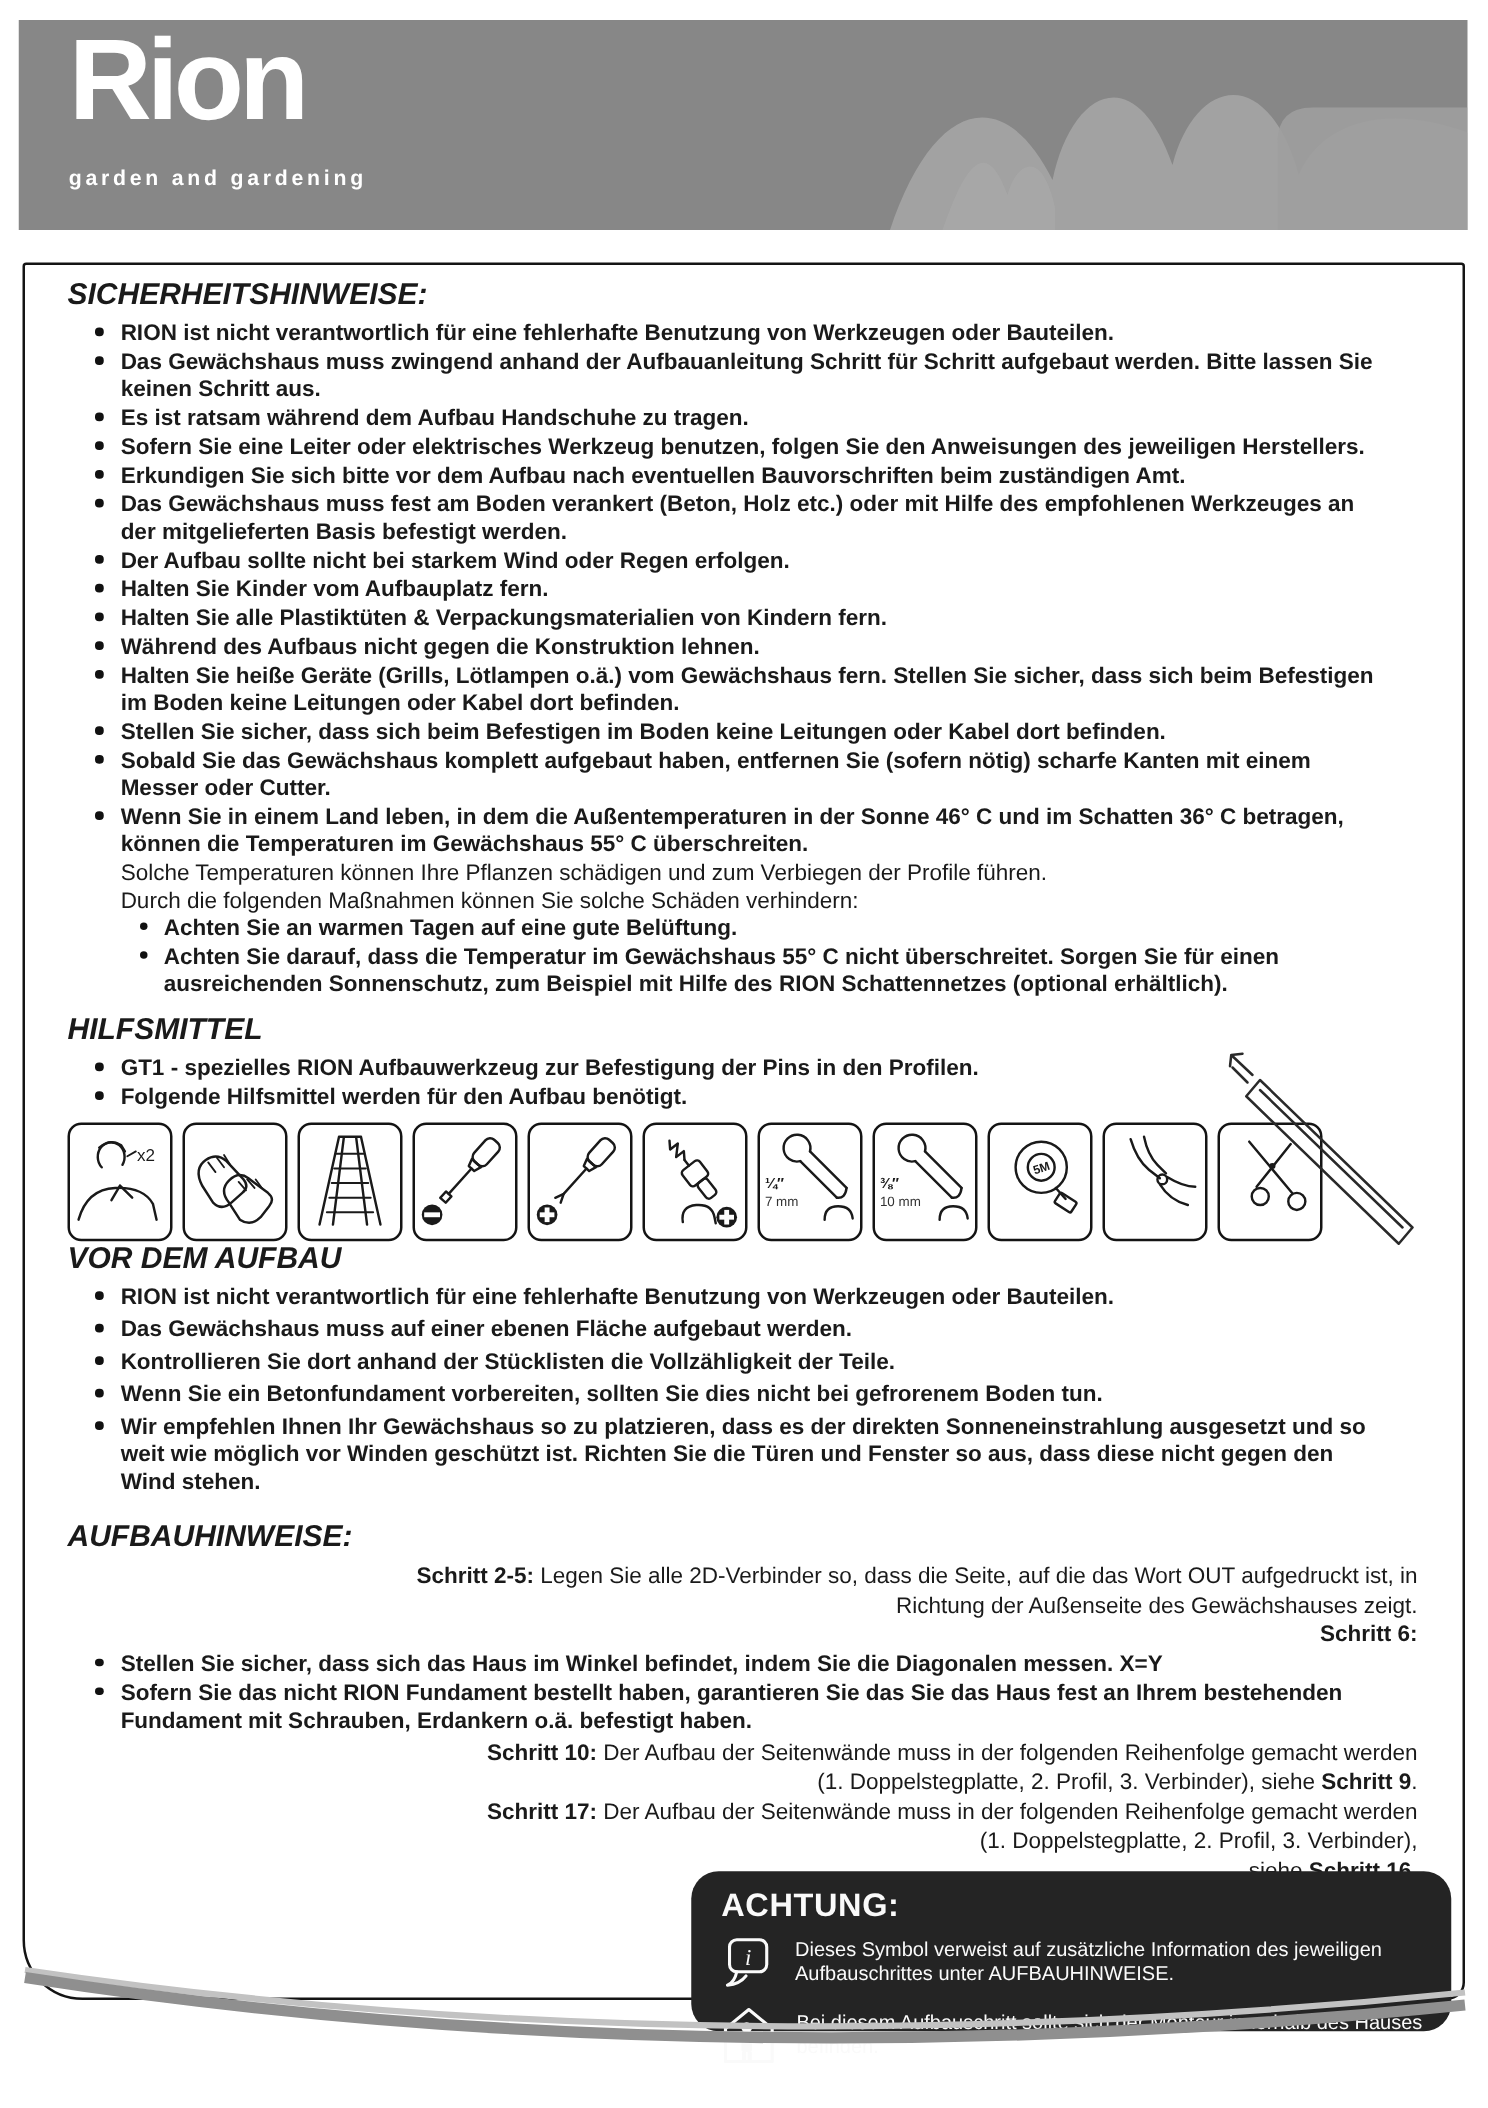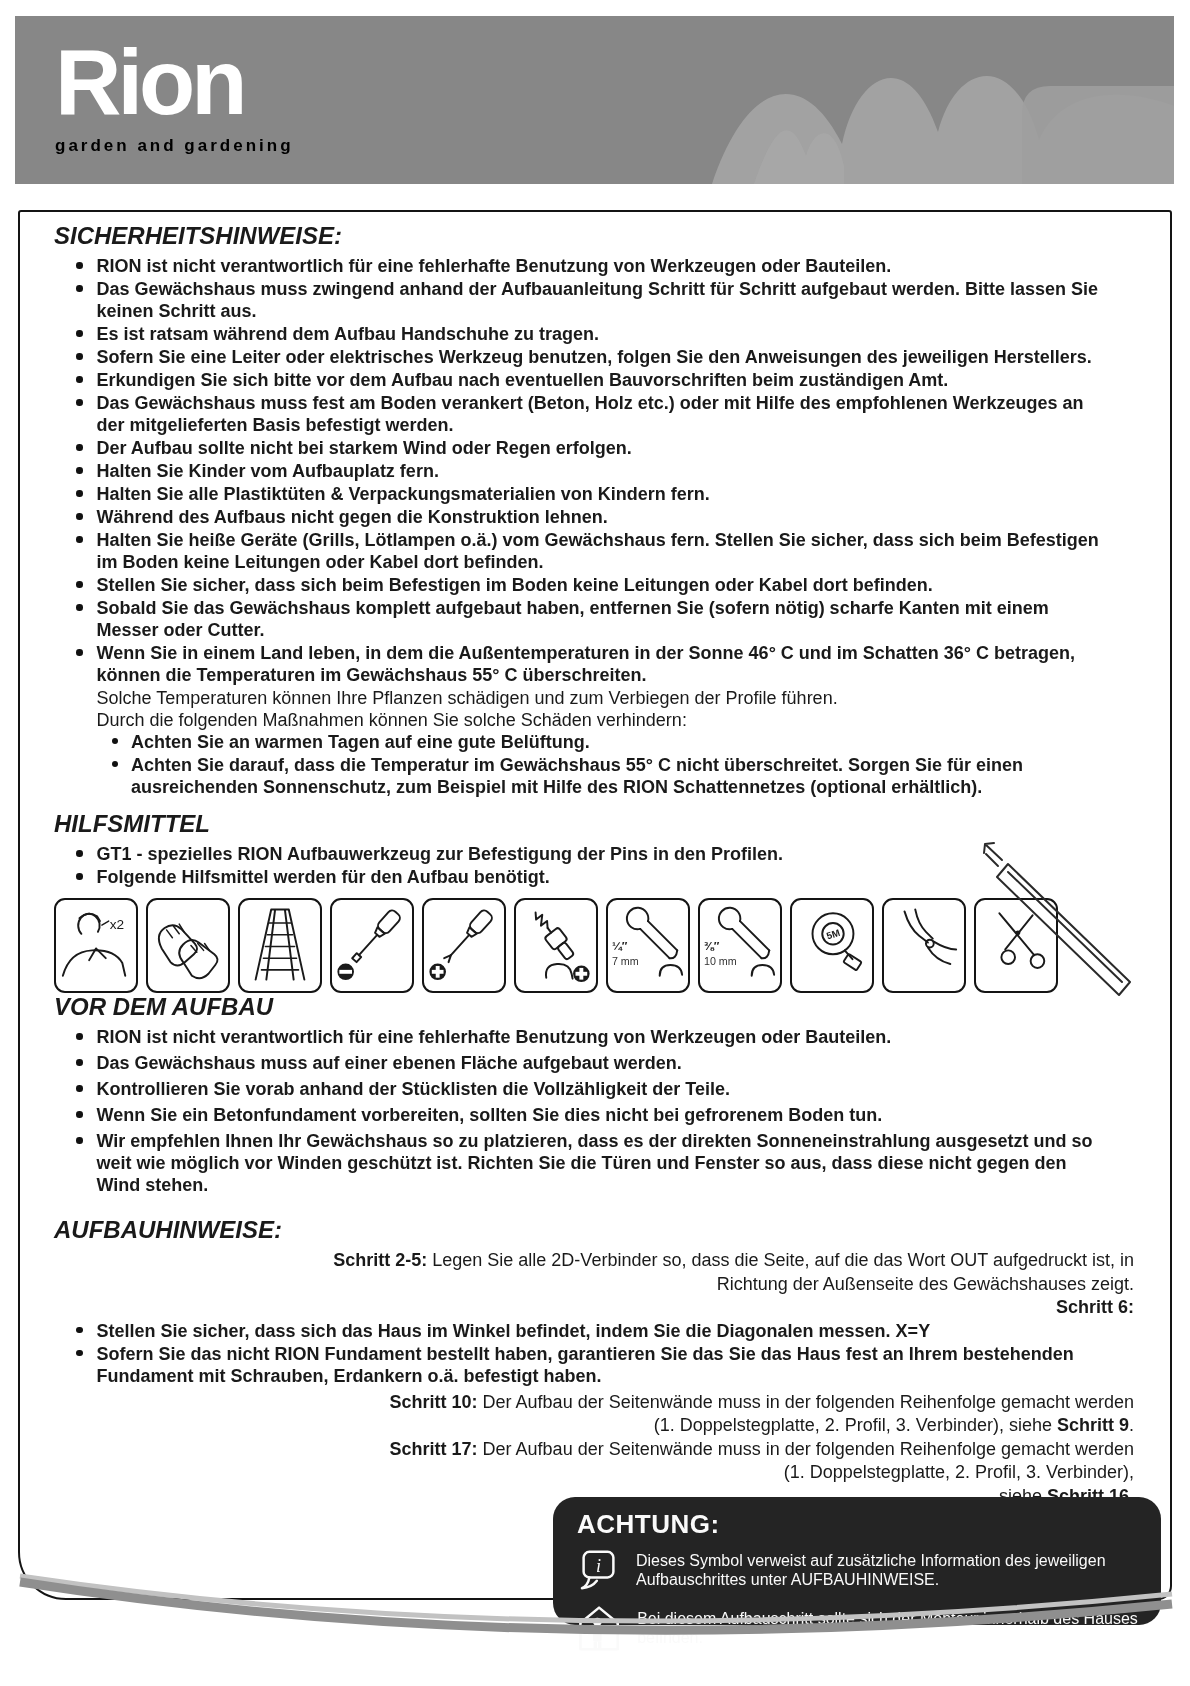--- a/index.html
+++ b/index.html
@@ -2,23 +2,23 @@
 <html><head>
 <meta charset="utf-8">
 <style>
   html,body{margin:0;padding:0;background:#fff;}
   .page{position:relative;width:1190px;height:1686px;background:#fff;overflow:hidden;
         font-family:"Liberation Sans",sans-serif;color:#1a1a1a;}
 
   
   .banner{position:absolute;left:15px;top:16px;right:16px;height:168px;background:#878787;overflow:hidden;}
   .banner-decor{position:absolute;right:0;top:0;height:168px;width:480px;}
-  .logo-block{position:absolute;left:40px;top:20px;}
+  .logo-block{position:absolute;left:40px;top:2px;}
   .logo-text{font-size:92px;line-height:92px;font-weight:bold;letter-spacing:-4px;color:#fff;}
-  .logo-tagline{font-size:17px;font-weight:bold;letter-spacing:3px;color:#000000;margin-top:8px;text-align:right;}
+  .logo-tagline{font-size:17px;font-weight:bold;letter-spacing:3px;color:#ffffff;margin-top:23px;text-align:right;}
 
   
   .content-box{position:absolute;left:18px;top:210px;width:1154px;height:1390px;
                border:2.5px solid #141414;box-sizing:border-box;
                border-radius:3px 3px 14px 48px;
                padding:10px 36px 0 34px;}
   .section-title{font-style:italic;font-weight:600;font-size:24px;line-height:28px;margin:0 0 5px 0;}
   .mt1{margin-top:12px;} .mt2{} .mt3{margin-top:20px;}
 
   .blist{list-style:none;margin:0;padding:0;max-width:1058px;font-size:18px;line-height:22px;}
@@ -278,21 +278,21 @@
       <li>
           <span class="dot"></span>
           <span>RION ist nicht verantwortlich für eine fehlerhafte Benutzung von Werkzeugen oder Bauteilen.</span>
         </li>
       <li>
           <span class="dot"></span>
           <span>Das Gewächshaus muss auf einer ebenen Fläche aufgebaut werden.</span>
         </li>
       <li>
           <span class="dot"></span>
-          <span>Kontrollieren Sie vorab anhand der Stücklisten die Vollzähligkeit der Teile.</span>
+          <span>Kontrollieren Sie dort anhand der Stücklisten die Vollzähligkeit der Teile.</span>
         </li>
       <li>
           <span class="dot"></span>
           <span>Wenn Sie ein Betonfundament vorbereiten, sollten Sie dies nicht bei gefrorenem Boden tun.</span>
         </li>
       <li>
           <span class="dot"></span>
           <span>Wir empfehlen Ihnen Ihr Gewächshaus so zu platzieren, dass es der direkten Sonneneinstrahlung ausgesetzt und so weit wie möglich vor Winden geschützt ist. Richten Sie die Türen und Fenster so aus, dass diese nicht gegen den Wind stehen.</span>
         </li>
     </ul>

